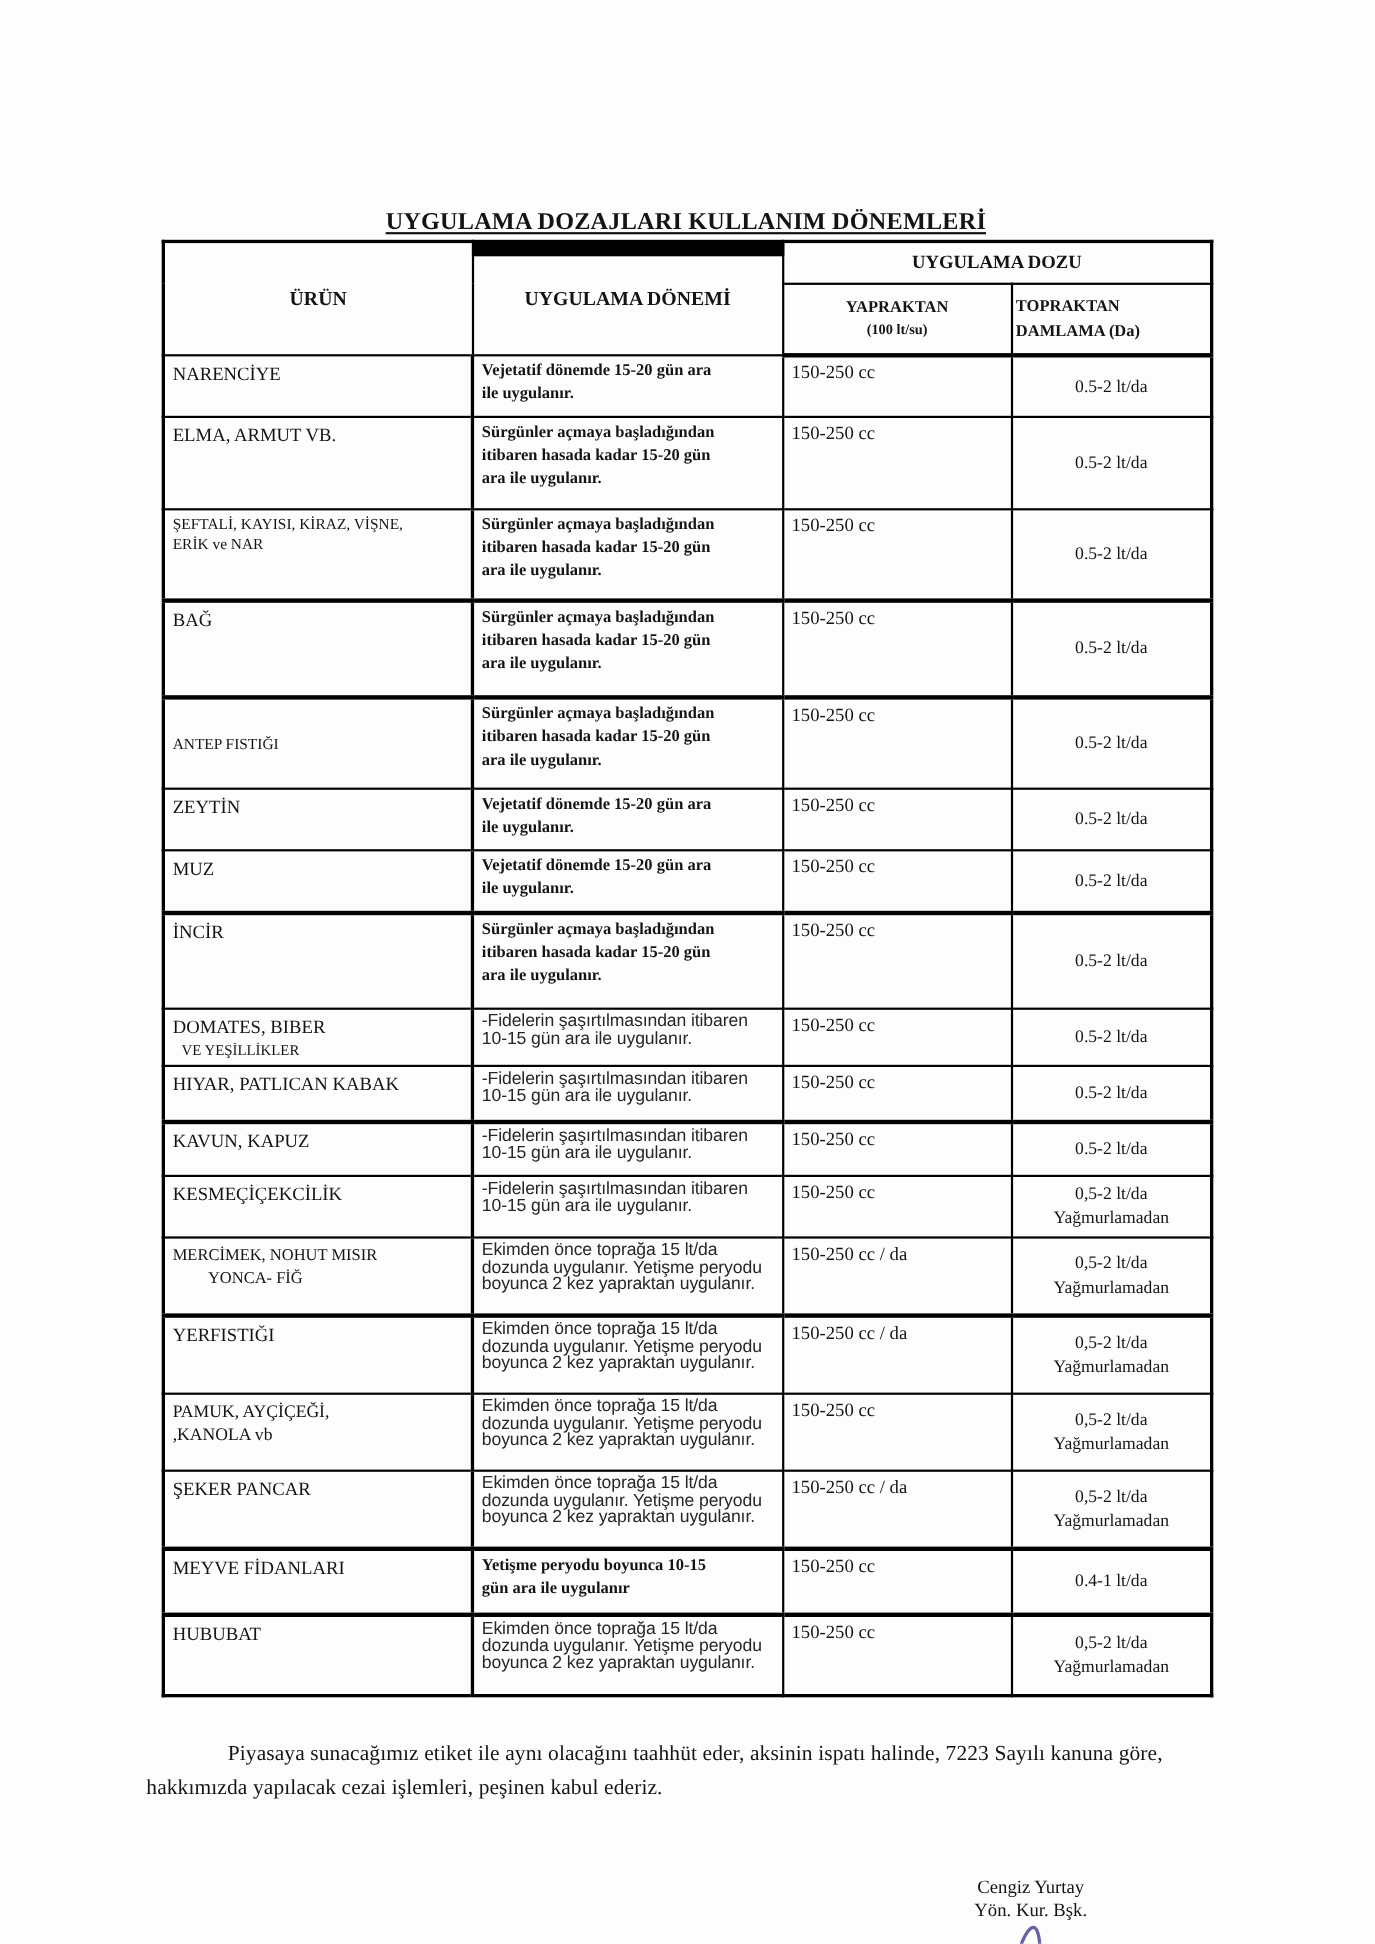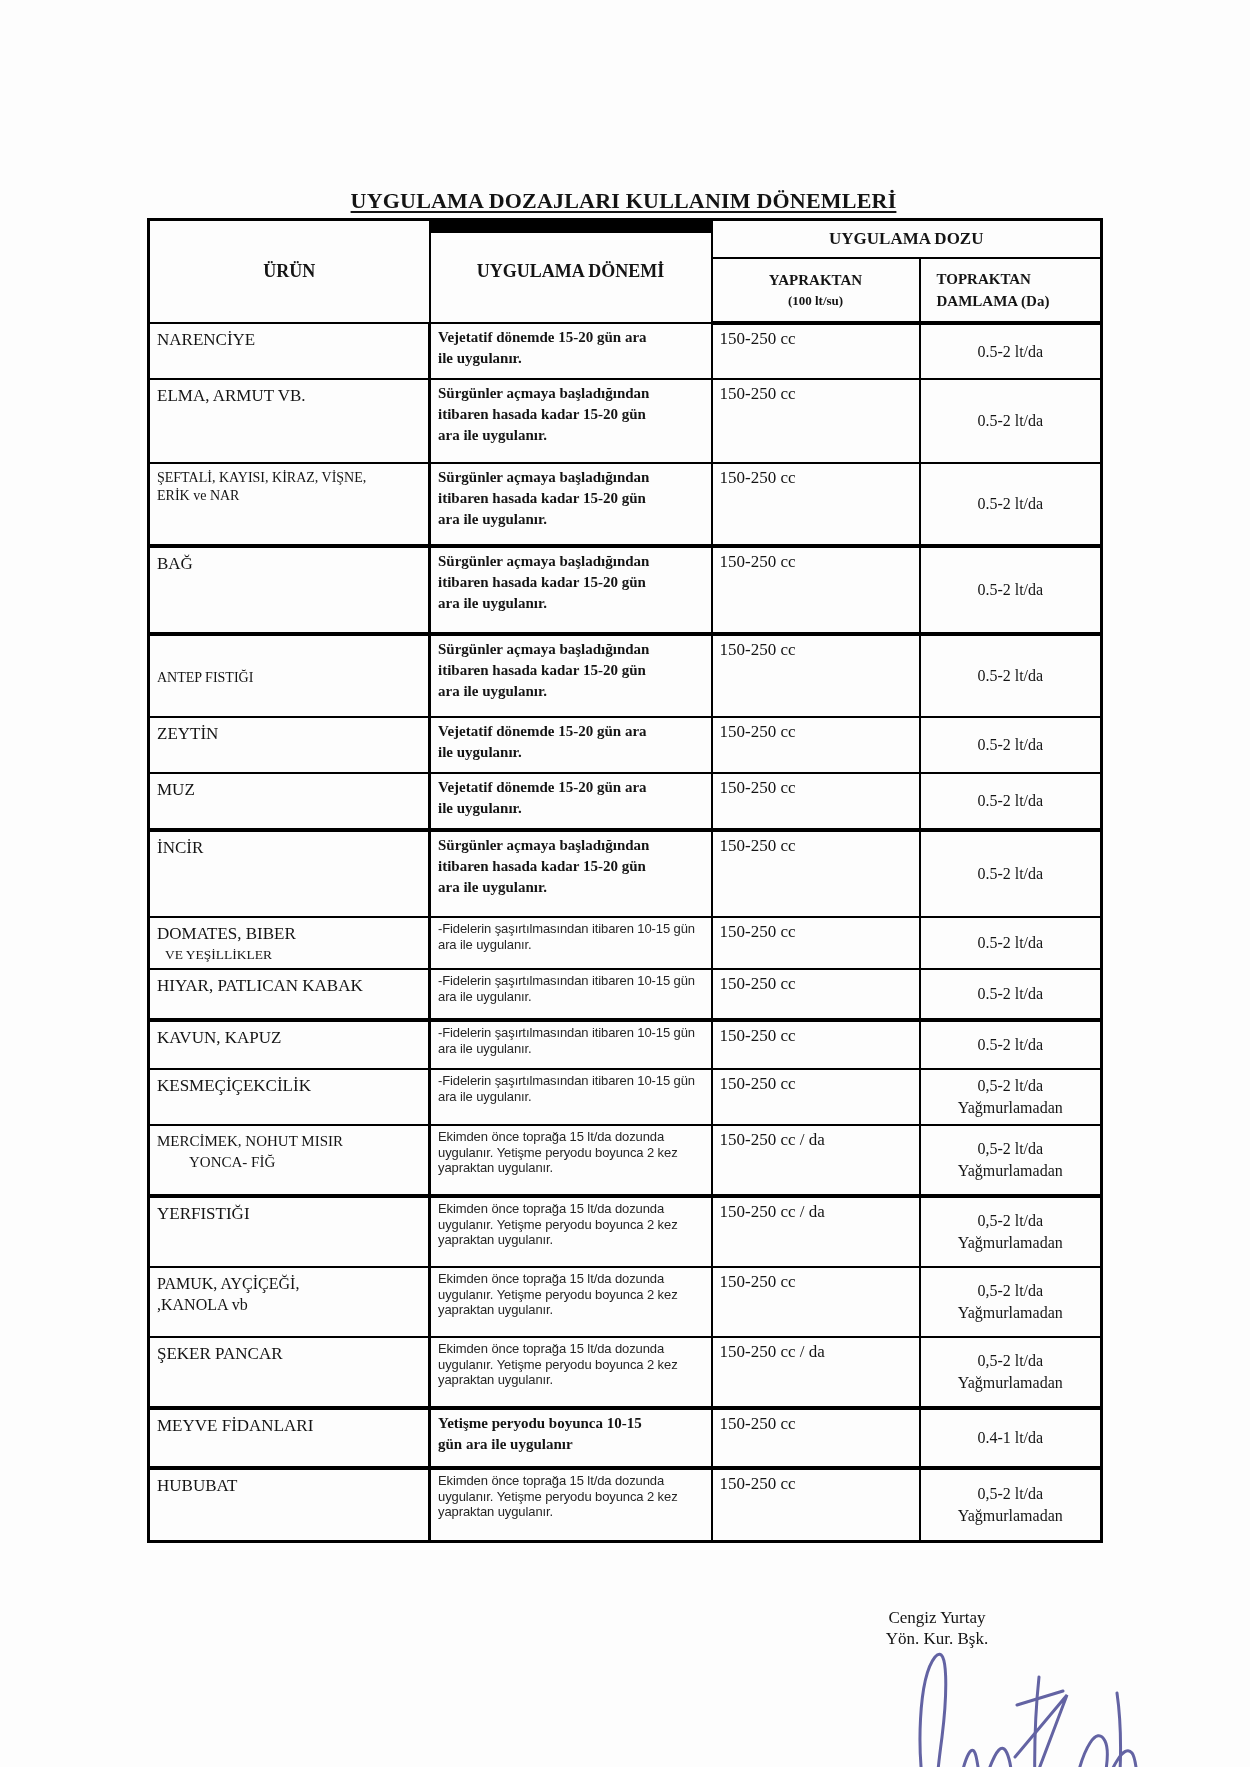--- a/index.html
+++ b/index.html
@@ -22,31 +22,31 @@
   th,td{border:2px solid #000;padding:3px 7px;vertical-align:top;}
   thead th{font-weight:bold;vertical-align:middle;}
   thead tr.h1 th{border-bottom-width:2px;margin-top:27px;}
   thead th.cell-urun{font-size:18px;}
   thead th.cell-donem{position:relative;font-size:18px;border-right-width:2px;}
   .blackbar{position:absolute;top:-1px;left:-2px;right:-2px;height:13px;background:#000;}
   thead th.cell-dozu{font-size:17px;height:30px;border-bottom-width:2px;}
   thead tr.h2 th{height:56px;}
   th.cell-yapraktan{font-size:15px;line-height:20px;}
   th.cell-yapraktan .sub{font-size:13px;}
-  th.cell-topraktan{font-size:15px;line-height:22px;text-align:left;padding-left:16px;}
+  th.cell-topraktan{font-size:15px;line-height:22px;text-align:left;padding-left:3px;}
   thead tr.h2 th, thead th.cell-urun, thead th.cell-donem{border-bottom:4px solid #000;}
 
   td.product-cell{border-right:3px solid #000;font-size:17px;line-height:21px;padding-top:5px;}
   td.period-cell{}
   td.foliar-cell{text-align:left;font-size:17px;padding-top:4px;}
   td.soil-cell{text-align:center;vertical-align:middle;font-size:16px;line-height:22px;}
 
   .period{display:block;}
   .ps-bold-serif .period{font-family:"Liberation Serif",serif;font-weight:bold;font-size:15px;line-height:21px;}
-  .ps-plain-sans .period{font-family:"Liberation Sans",sans-serif;font-size:13px;line-height:15.5px;letter-spacing:-0.1px;color:#262626;font-weight:normal;}
+  .ps-plain-sans .period{font-family:"Liberation Sans",sans-serif;font-size:16px;line-height:15.5px;letter-spacing:-0.1px;color:#262626;font-weight:normal;}
   .period-ul{display:block;text-underline-offset:2px;}
   .p2{display:block;}
   .soil-note{display:block;}
 
   
   tr.r1 td{height:46px} tr.r2 td{height:74px} tr.r3 td{height:72px} tr.r4 td{height:76px}
   tr.r5 td{height:72px} tr.r6 td{height:46px} tr.r7 td{height:46px} tr.r8 td{height:76px}
   tr.r9 td{height:40px} tr.r10 td{height:40px} tr.r11 td{height:38px} tr.r12 td{height:46px}
   tr.r13 td{height:60px} tr.r14 td{height:60px} tr.r15 td{height:60px} tr.r16 td{height:60px}
   tr.r17 td{height:48px} tr.r18 td{height:62px}
@@ -382,20 +382,21 @@
       </td>
       <td class="foliar-cell">150-250 cc</td>
       <td class="soil-cell">
         <span>0,5-2 lt/da</span>
         <span class="soil-note">Yağmurlamadan</span>
       </td>
     </tr>
   </tbody>
   </table>
 
+  <p class="declaration">Piyasaya sunacağımız etiket ile aynı olacağını taahhüt eder, aksinin ispatı halinde, 7223 Sayılı kanuna göre, hakkımızda yapılacak cezai işlemleri, peşinen kabul ederiz.</p>
 
   <div class="sig-area">
     <div class="sig-names">
       <div>Cengiz Yurtay</div>
       <div>Yön. Kur. Bşk.</div>
     </div>
     <svg class="sig-scribble" width="270" height="200" viewBox="0 0 270 200" fill="none">
       <g stroke="#4e4e97" stroke-width="3" stroke-linecap="round" fill="none" opacity="0.88">
         <path d="M22,172 C10,118 14,42 30,22 C44,6 42,62 37,102 C33,132 30,156 33,174"></path>
         <path d="M52,160 C60,120 68,102 72,126 C75,142 75,157 82,140 C90,117 98,102 104,124 C108,138 106,156 104,167"></path>

